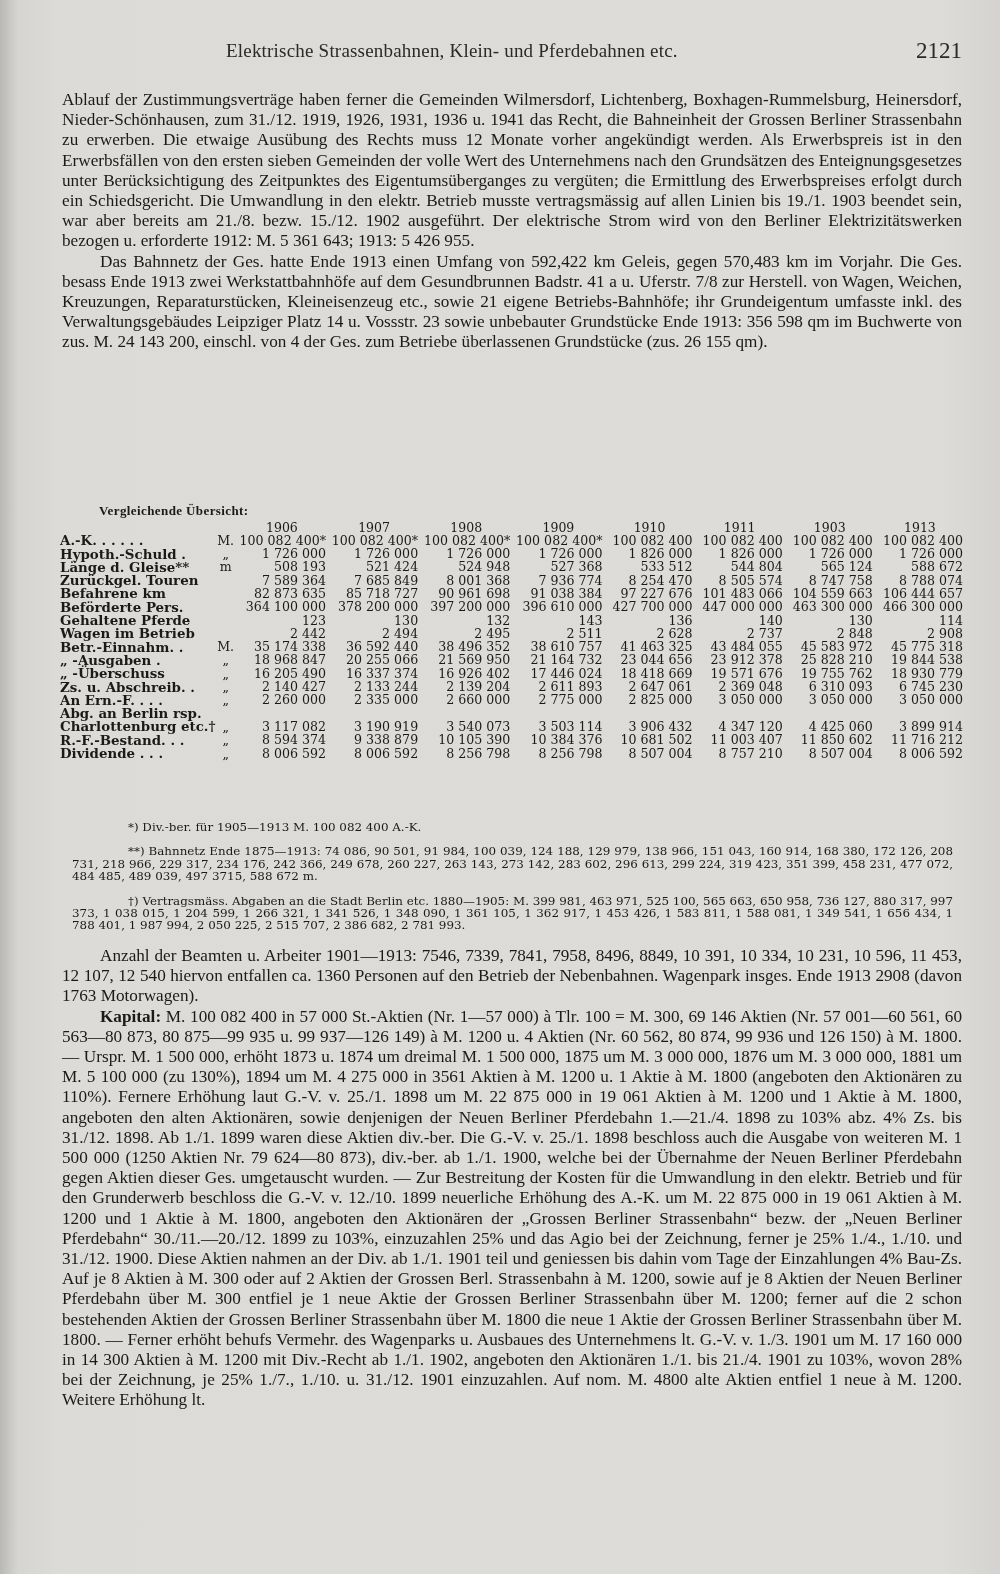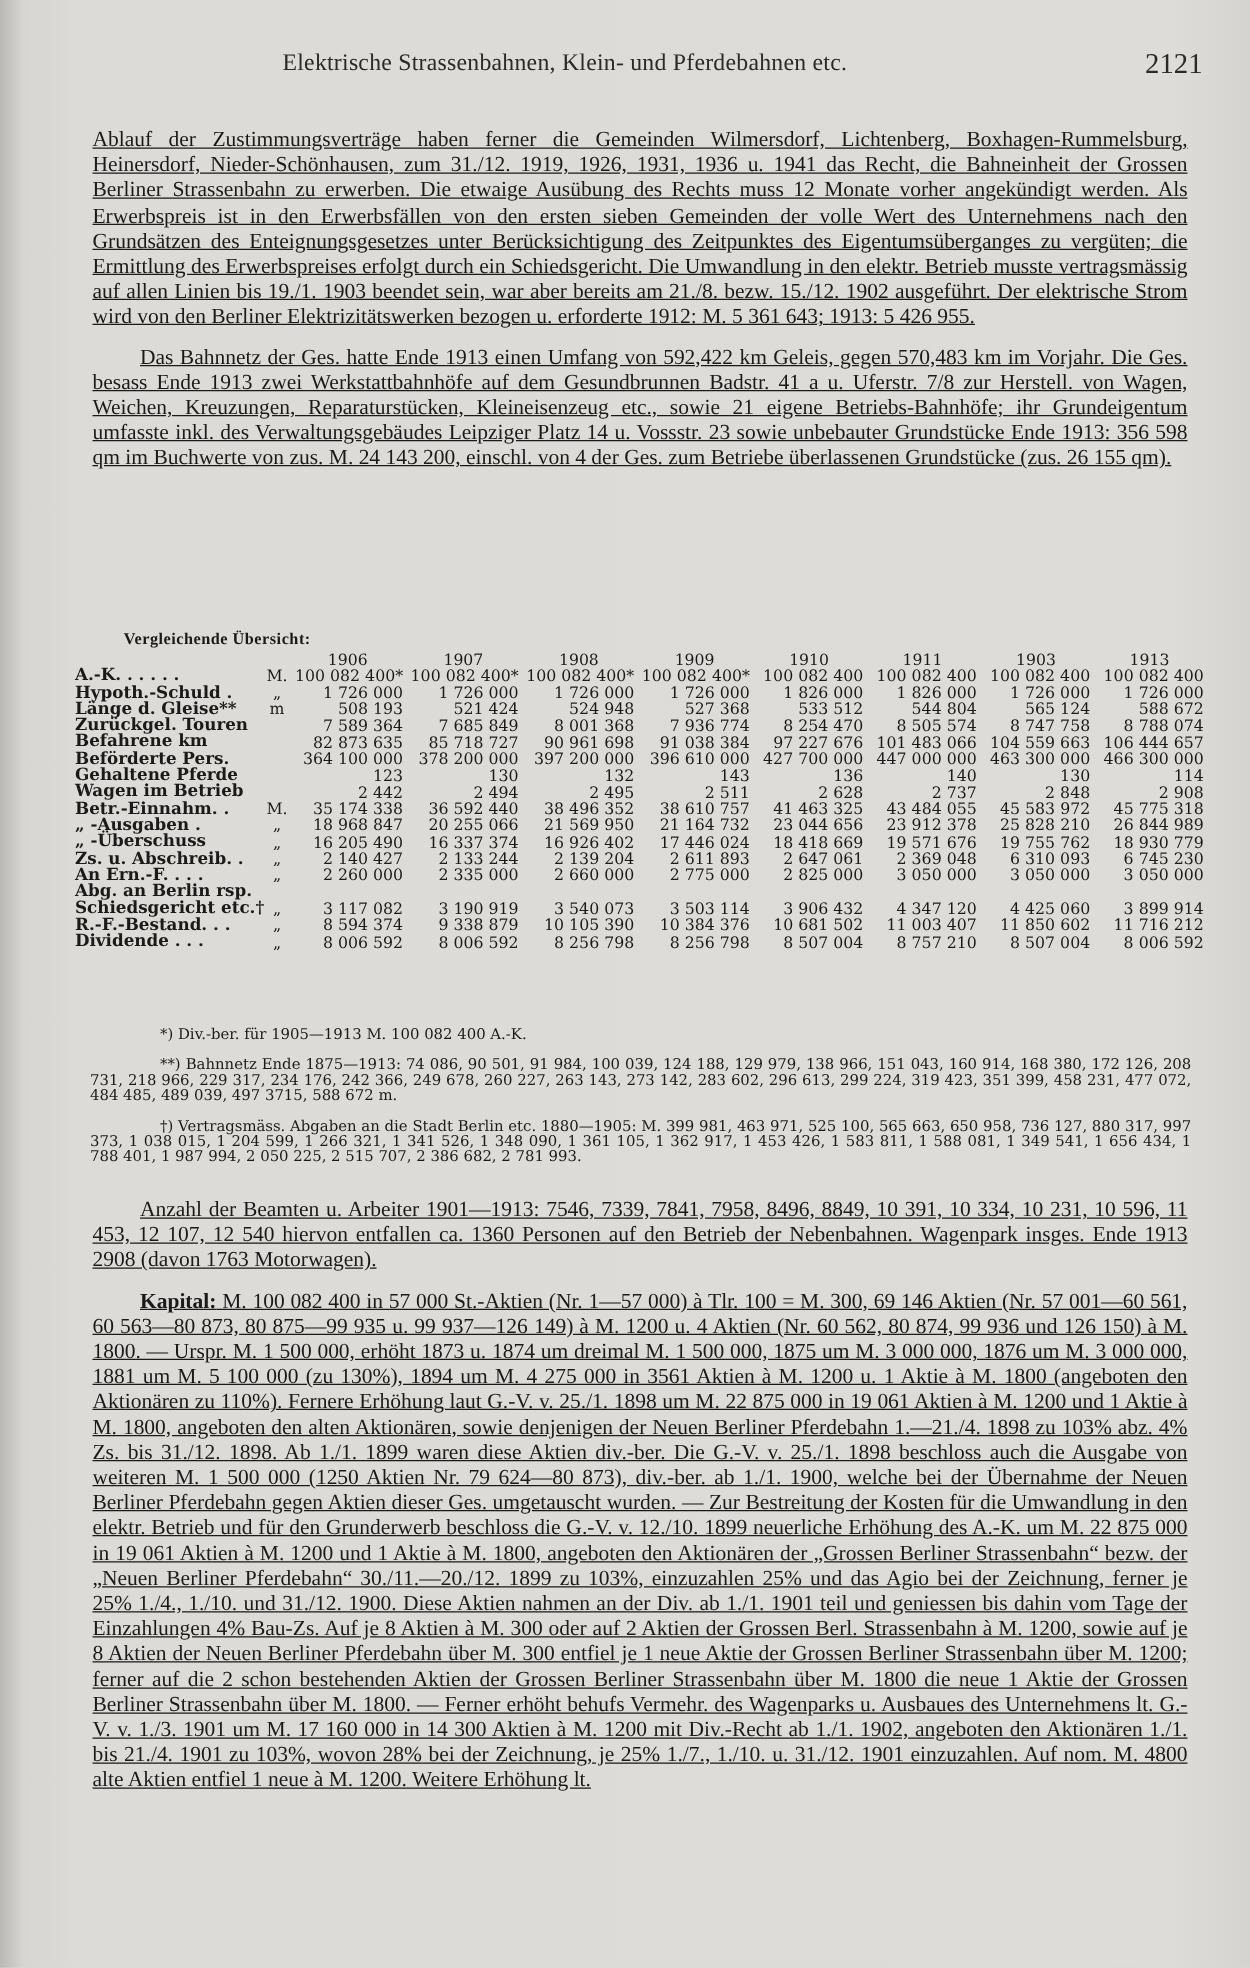--- a/index.html
+++ b/index.html
@@ -18,21 +18,21 @@
     position: absolute; top: 40px; left: 60px; right: 38px; height: 26px;
     font-size: 19px; color: #2a2a2a;
   }
   .header .title { position: absolute; left: 166px; top: 0; letter-spacing: 0.2px; }
   .header .pageno { position: absolute; right: 0; top: -2px; font-size: 23px; }
   .body-text {
     position: absolute; left: 62px; width: 900px;
     font-size: 17.2px; line-height: 20.2px; text-align: justify;
   }
   .p1 { top: 90px; }
-  .p { margin: 12px; text-align: justify; text-align-last: left; text-decoration: underline; }
+  .p { margin: 0; text-align: justify; text-align-last: left; }
   .indent { text-indent: 38px; }
   .b { font-weight: bold; }
   .vu-title {
     position: absolute; top: 503px; left: 99px;
     font-size: 13px; font-weight: bold; letter-spacing: 0.4px;
   }
   table.vu {
     position: absolute; top: 522px; left: 60px; width: 905px;
     border-collapse: collapse; font-size: 12.6px; line-height: 12.3px;
     font-family: "DejaVu Serif", serif;
@@ -195,21 +195,21 @@
         <tr>
           <td class="lab"><span class="cap">„ -Ausgaben .</span></td>
           <td class="unit">„</td>
           <td class="num">18 968 847</td>
           <td class="num">20 255 066</td>
           <td class="num">21 569 950</td>
           <td class="num">21 164 732</td>
           <td class="num">23 044 656</td>
           <td class="num">23 912 378</td>
           <td class="num">25 828 210</td>
-          <td class="num">26 844 989</td>
+          <td class="num">19 844 538</td>
         </tr>
         <tr>
           <td class="lab"><span class="cap">„ -Überschuss</span></td>
           <td class="unit">„</td>
           <td class="num">16 205 490</td>
           <td class="num">16 337 374</td>
           <td class="num">16 926 402</td>
           <td class="num">17 446 024</td>
           <td class="num">18 418 669</td>
           <td class="num">19 571 676</td>
@@ -246,21 +246,21 @@
           <td class="num"></td>
           <td class="num"></td>
           <td class="num"></td>
           <td class="num"></td>
           <td class="num"></td>
           <td class="num"></td>
           <td class="num"></td>
           <td class="num"></td>
         </tr>
         <tr>
-          <td class="lab"><span class="cap">Schiedsgericht etc.†</span></td>
+          <td class="lab"><span class="cap">Charlottenburg etc.†</span></td>
           <td class="unit">„</td>
           <td class="num">3 117 082</td>
           <td class="num">3 190 919</td>
           <td class="num">3 540 073</td>
           <td class="num">3 503 114</td>
           <td class="num">3 906 432</td>
           <td class="num">4 347 120</td>
           <td class="num">4 425 060</td>
           <td class="num">3 899 914</td>
         </tr>

